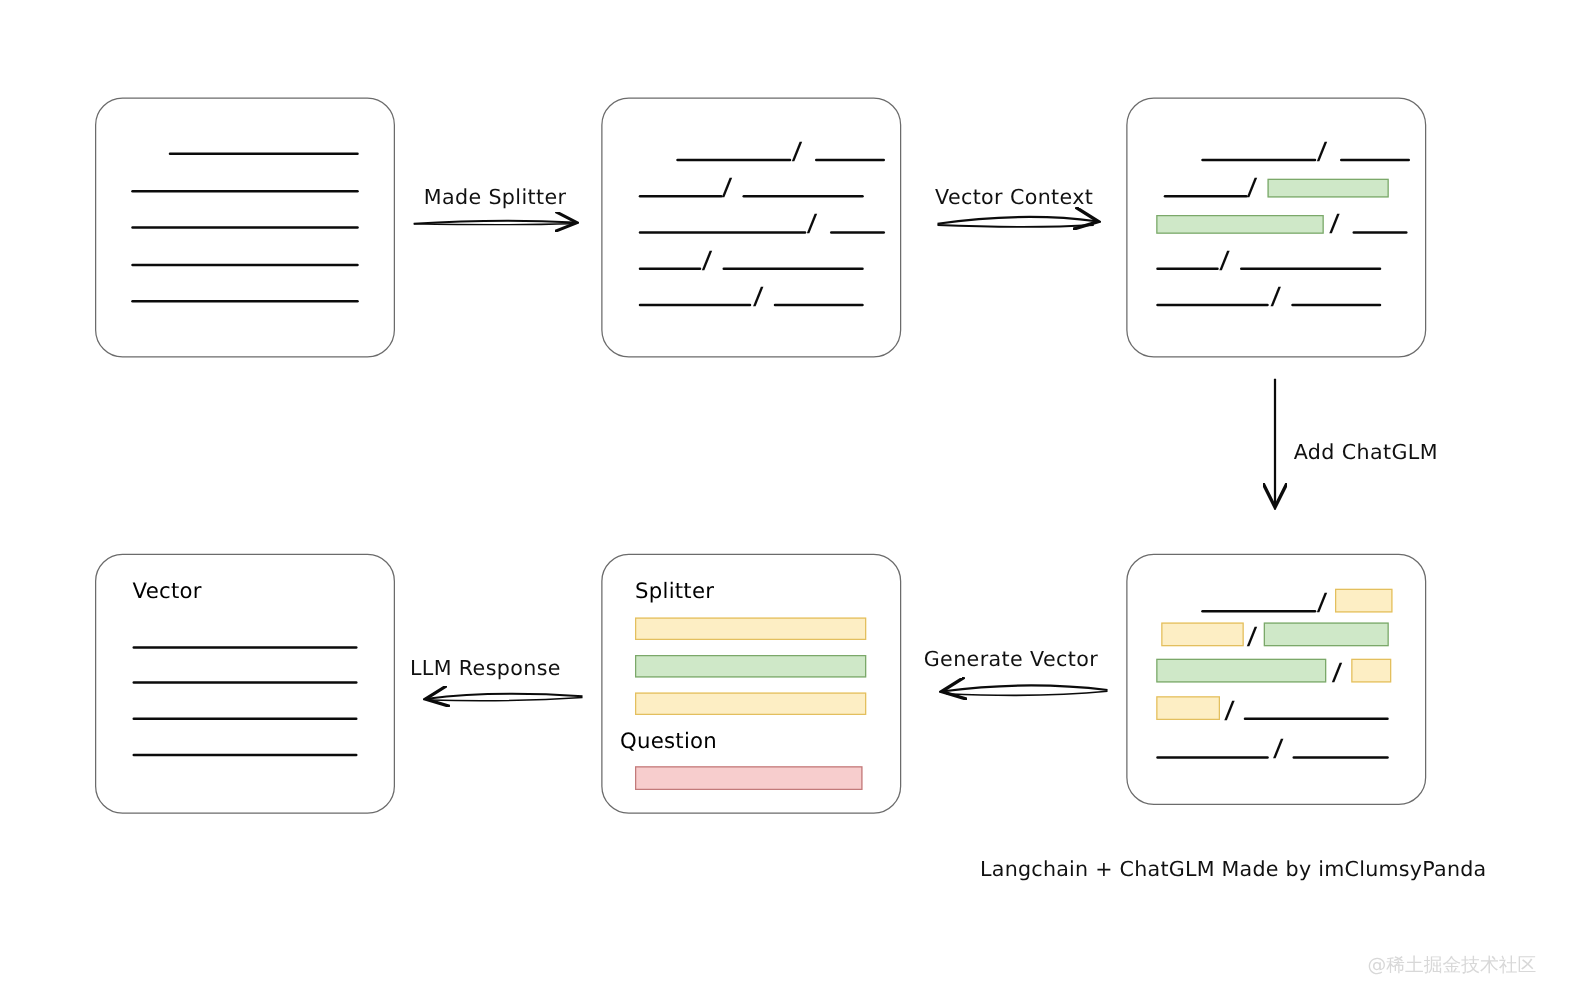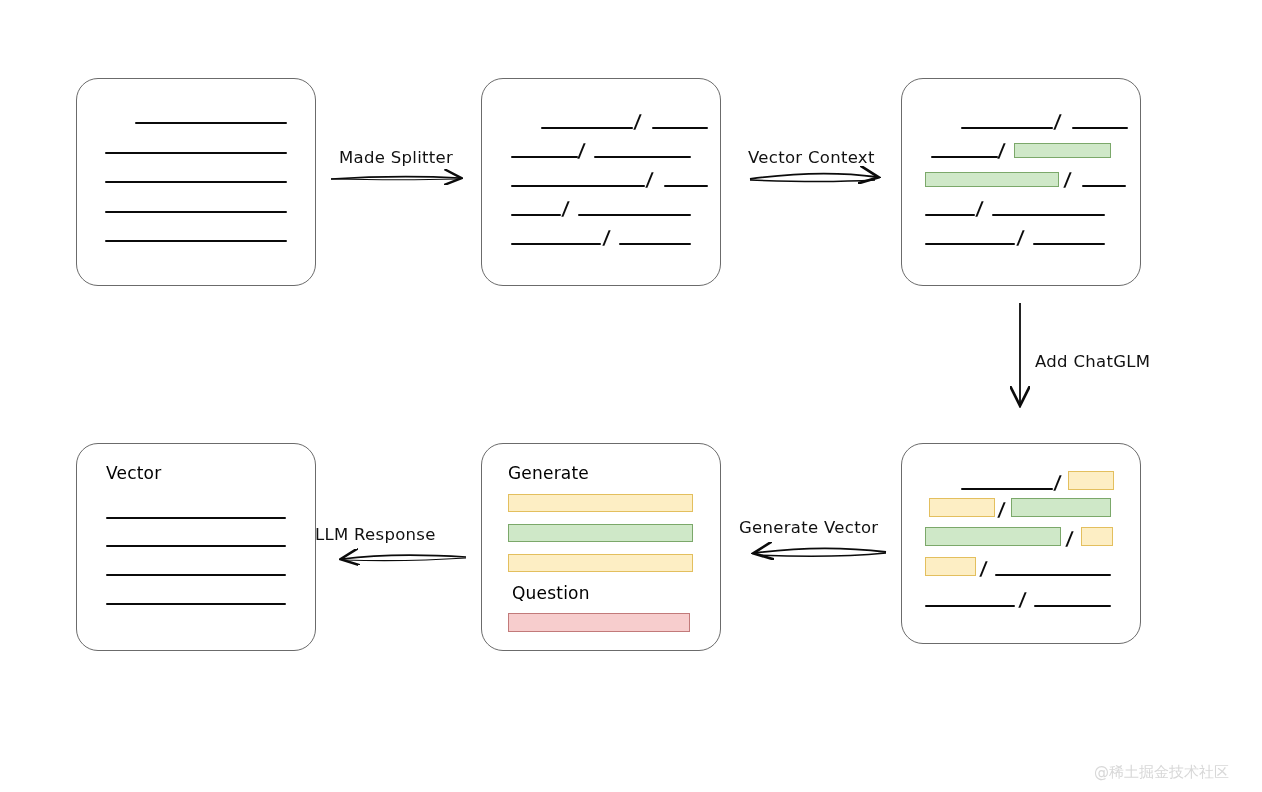--- a/index.html
+++ b/index.html
@@ -146,31 +146,32 @@
     <div class="slash" style="left: 980px; top: 559px;">/</div>
     <div class="txt-line" style="left: 995px; top: 574px; width: 116px;"></div>
     <div class="txt-line" style="left: 925px; top: 605px; width: 90px;"></div>
     <div class="slash" style="left: 1019px; top: 590px;">/</div>
     <div class="txt-line" style="left: 1034px; top: 605px; width: 77px;"></div>
     <div class="txt-line" style="left: 106px; top: 517px; width: 180px;"></div>
     <div class="txt-line" style="left: 106px; top: 545px; width: 180px;"></div>
     <div class="txt-line" style="left: 106px; top: 574px; width: 180px;"></div>
     <div class="txt-line" style="left: 106px; top: 603px; width: 180px;"></div>
     <div class="node-label" style="left: 106px; top: 463px;">Vector</div>
-    <div class="node-label" style="left: 508px; top: 463px;">Generate</div>
-    <div class="node-label" style="left: 512px; top: 583px;">Question</div>
+    <div class="node-label" style="left: 508px; top: 463px;">Splitter</div>
+    <div class="node-label" style="left: 496px; top: 583px;">Question</div>
     <div class="hl" style="left: 508px; top: 494px; width: 185px; height: 18px; background: rgb(253, 238, 196); border-color: rgb(227, 191, 94);"></div>
     <div class="hl" style="left: 508px; top: 524px; width: 185px; height: 18px; background: rgb(207, 232, 200); border-color: rgb(123, 168, 106);"></div>
     <div class="hl" style="left: 508px; top: 554px; width: 185px; height: 18px; background: rgb(253, 238, 196); border-color: rgb(227, 191, 94);"></div>
     <div class="hl" style="left: 508px; top: 613px; width: 182px; height: 19px; background: rgb(247, 205, 205); border-color: rgb(194, 122, 122);"></div>
     <div class="edge-label" style="left: 339px; top: 148px;">Made Splitter</div>
     <div class="edge-label" style="left: 748px; top: 148px;">Vector Context</div>
     <div class="edge-label" style="left: 1035px; top: 352px;">Add ChatGLM</div>
     <div class="edge-label" style="left: 739px; top: 518px;">Generate Vector</div>
-    <div class="edge-label" style="left: 315px; top: 525px;">LLM Response</div>
+    <div class="edge-label" style="left: 328px; top: 525px;">LLM Response</div>
+    <div class="caption" style="left: 784px; top: 686px;">Langchain + ChatGLM Made by imClumsyPanda</div>
     <div class="watermark" style="left: 1094px; top: 763px;">@稀土掘金技术社区</div>
   </div>
 
 <svg class="arrows" viewBox="0 0 1262 792">
   <defs>
     <marker id="arrowR" markerWidth="12" markerHeight="10" refX="10" refY="5" orient="auto">
       <path d="M0,0 L11,5 L0,10" fill="none" stroke="#0b0b0b" stroke-width="1.5"></path>
     </marker>
     <marker id="arrowL" markerWidth="12" markerHeight="10" refX="10" refY="5" orient="auto">
       <path d="M0,0 L11,5 L0,10" fill="none" stroke="#0b0b0b" stroke-width="1.5"></path>

